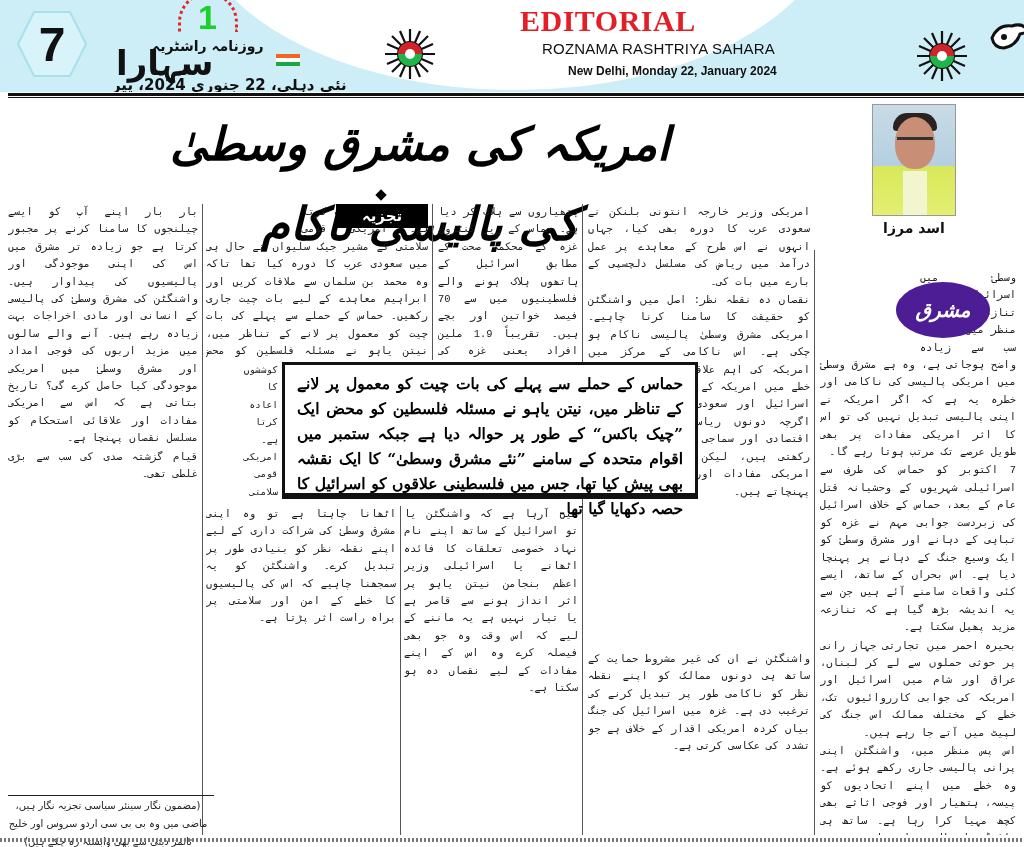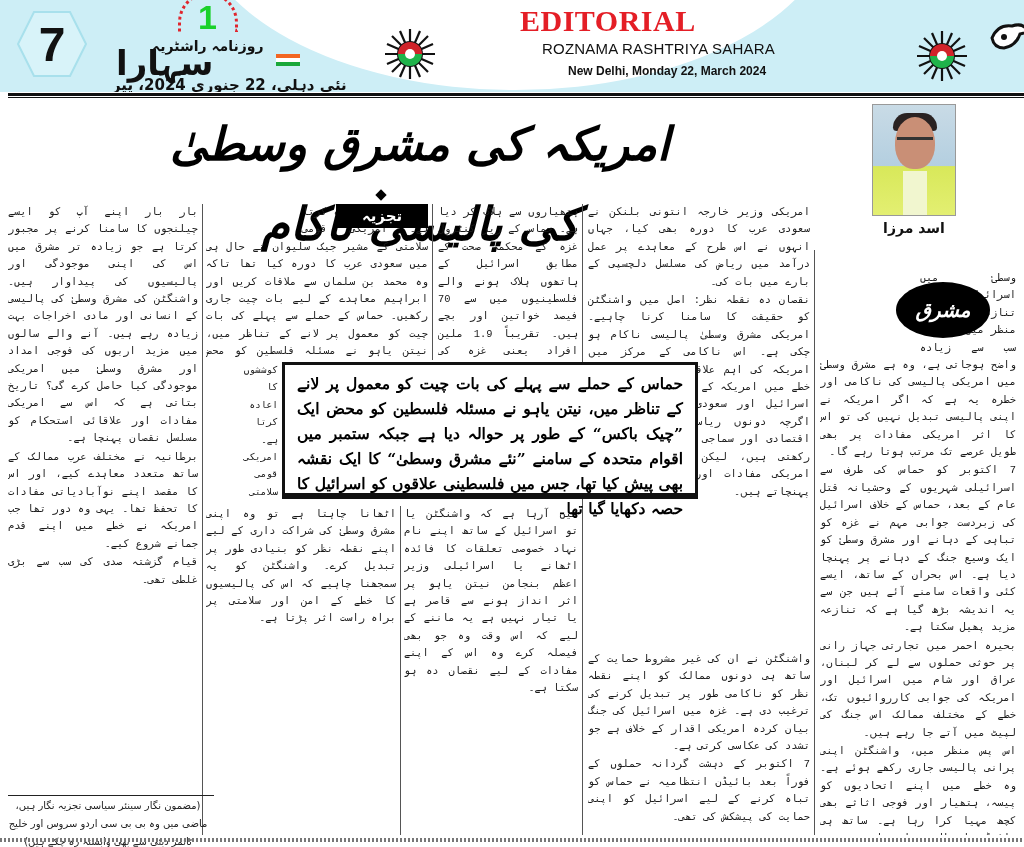--- a/index.html
+++ b/index.html
@@ -69,21 +69,21 @@
   .tag-box { position: absolute; left: 336px; top: 204px; width: 92px; height: 24px; background: #000;
     color: #fff; font-size: 15px; font-weight: bold; text-align: center; line-height: 24px; direction: rtl; }
   .tag-diamond { position: absolute; left: 377px; top: 191px; width: 8px; height: 8px; background: #000;
     transform: rotate(45deg); }
 
   .pull-quote { position: absolute; left: 282px; top: 362px; width: 416px; height: 134px;
     border: 3px solid #111; background: #fff; padding: 6px 12px; direction: rtl; text-align: justify;
     font-size: 15.5px; line-height: 25px; font-weight: bold; color: #000; font-family: "DejaVu Serif", serif; }
   .pull-quote::after { content: ""; position: absolute; left: -3px; right: -3px; bottom: -6px; height: 3px; background: #111; }
 
-  .label-oval { position: absolute; left: 896px; top: 282px; width: 94px; height: 56px; background: #000000;
+  .label-oval { position: absolute; left: 896px; top: 282px; width: 94px; height: 56px; background: #4c1d95;
     border-radius: 50%; color: #fff; text-align: center; line-height: 56px; font-size: 20px; font-weight: bold;
     direction: rtl; font-family: "DejaVu Serif", serif; font-style: italic; }
 
   .footer-note { position: absolute; left: 8px; top: 797px; width: 200px; direction: rtl; font-size: 10px;
     line-height: 18px; text-align: center; color: #222; }
   .footer-rule { position: absolute; left: 8px; top: 795px; width: 206px; height: 1px; background: #222; }
   .bottom-border { position: absolute; left: 0; top: 838px; width: 1024px; height: 4px;
     background: repeating-linear-gradient(90deg, #777 0 2px, transparent 2px 4px); }
 </style>
 </head>
@@ -126,21 +126,21 @@
       </g>
       <circle r="13" fill="#111"></circle>
       <path d="M-12,0 A12,12 0 0 1 12,0 Z" fill="#d1232a"></path>
       <path d="M-12,0 A12,12 0 0 0 12,0 Z" fill="#1fb34a"></path>
       <circle r="5" fill="#ffffff"></circle>
     </svg>
   </div>
 
   <div class="editorial">EDITORIAL</div>
   <div class="paper-name">ROZNAMA RASHTRIYA SAHARA</div>
-  <div class="dateline">New Delhi, Monday 22, March 2024</div>
+  <div class="dateline">New Delhi, Monday 22, January 2024</div>
 
   <div class="emblem em-right">
     <svg viewBox="-26 -26 52 52">
       <g stroke="#111" stroke-width="2.2">
         <line x1="0" y1="-25" x2="0" y2="25"></line>
           <line x1="-25" y1="0" x2="25" y2="0"></line>
         <line x1="-18" y1="-18" x2="18" y2="18"></line>
           <line x1="-18" y1="18" x2="18" y2="-18"></line>
         <line x1="-10" y1="-23" x2="10" y2="23"></line>
           <line x1="-23" y1="-10" x2="23" y2="10"></line>
@@ -181,21 +181,20 @@
   <p>بحیرہ احمر میں تجارتی جہاز رانی پر حوثی حملوں سے لے کر لبنان، عراق اور شام میں اسرائیل اور امریکہ کی جوابی کارروائیوں تک، خطے کے مختلف ممالک اس جنگ کی لپیٹ میں آتے جا رہے ہیں۔</p>
   <p>اس پس منظر میں، واشنگٹن اپنی پرانی پالیسی جاری رکھے ہوئے ہے۔ وہ خطے میں اپنے اتحادیوں کو پیسہ، ہتھیار اور فوجی اثاثے بھی کچھ مہیا کرا رہا ہے۔ ساتھ ہی بائیڈن انتظامیہ اس بات پر بضد ہے کہ دونوں ممالک کو امریکی سلامتی کی ضمانتوں پر مرکوز اسرائیل-سعودی تعلقات معمول کے معاہدے پر عمل کرکے مشرق وسطیٰ میں دیرپا امن اور خوشحالی کے حصول کی کلید ہے۔ گزشتہ ہفتے</p>
 </div>
 <div class="label-oval">مشرق</div>
 <div class="col-rule" style="left:814px; top:250px; height:585px;"></div>
 
 <div class="col" style="left:588px; top:204px; width:222px; height:631px;">
   <p>امریکی وزیر خارجہ انتونی بلنکن نے سعودی عرب کا دورہ بھی کیا، جہاں انہوں نے اس طرح کے معاہدے پر عمل درآمد میں ریاض کی مسلسل دلچسپی کے بارے میں بات کی۔</p>
   <p style="margin-bottom:150px;">نقصان دہ نقطہ نظر: اصل میں واشنگٹن کو حقیقت کا سامنا کرنا چاہیے۔ امریکی مشرق وسطیٰ پالیسی ناکام ہو چکی ہے۔ اس ناکامی کے مرکز میں امریکہ کی اہم علاقائی شراکتیں ہیں۔ خطے میں امریکہ کے دو اہم شراکت دار، اسرائیل اور سعودی عرب موجود ہیں۔ اگرچہ دونوں ریاستیں کافی سیاسی، اقتصادی اور سماجی اختلافات کو برقرار رکھتی ہیں، لیکن وہ دونوں مسلسل امریکی مفادات اور اقدار کو نقصان پہنچاتے ہیں۔</p>
   <p>واشنگٹن نے ان کی غیر مشروط حمایت کے ساتھ ہی دونوں ممالک کو اپنے نقطہ نظر کو ناکامی طور پر تبدیل کرنے کی ترغیب دی ہے۔ غزہ میں اسرائیل کی جنگ بیان کردہ امریکی اقدار کے خلاف ہے جو تشدد کی عکاسی کرتی ہے۔</p>
-  <p>7 اکتوبر کے دہشت گردانہ حملوں کے فوراً بعد بائیڈن انتظامیہ نے حماس کو تباہ کرنے کے لیے اسرائیل کو اپنی حمایت کی پیشکش کی تھی۔</p>
 </div>
 <div class="col-rule" style="left:582px; top:204px; height:631px;"></div>
 
 <div class="col" style="left:438px; top:204px; width:140px; height:156px;">
   <p>ہتھیاروں سے ہلاک کر دیا ہے۔ حماس کے زیر کنٹرول غزہ کے محکمہ صحت کے مطابق اسرائیل کے ہاتھوں ہلاک ہونے والے فلسطینیوں میں سے 70 فیصد خواتین اور بچے ہیں۔ تقریباً 1.9 ملین افراد یعنی غزہ کی آبادی کے 90 فیصد سے زیادہ افراد جنگ کی وجہ سے بے گھر ہو چکے ہیں اور غزہ کے کل ہاؤسنگ اسٹاک کا 45 فیصد تباہ ہو چکا ہے۔</p>
 </div>
 <div class="col" style="left:404px; top:506px; width:174px; height:329px;">
   <p>میں آرہا ہے کہ واشنگٹن یا تو اسرائیل کے ساتھ اپنے نام نہاد خصوصی تعلقات کا فائدہ اٹھانے یا اسرائیلی وزیر اعظم بنجامن نیتن یاہو پر اثر انداز ہونے سے قاصر ہے یا تیار نہیں ہے یہ ماننے کے لیے کہ اس وقت وہ جو بھی فیصلہ کرے وہ اس کے اپنے مفادات کے لیے نقصان دہ ہو سکتا ہے۔</p>
 </div>
 <div class="col-rule" style="left:432px; top:204px; height:156px;"></div>
@@ -210,21 +209,20 @@
 <div class="col" style="left:206px; top:506px; width:190px; height:329px;">
   <p>اٹھانا چاہتا ہے تو وہ اپنی مشرق وسطیٰ کی شراکت داری کے لیے اپنے نقطہ نظر کو بنیادی طور پر تبدیل کرے۔ واشنگٹن کو یہ سمجھنا چاہیے کہ اس کی پالیسیوں کا خطے کے امن اور سلامتی پر براہ راست اثر پڑتا ہے۔</p>
 </div>
 <div class="col-rule" style="left:400px; top:506px; height:329px;"></div>
 
 <div class="tag-diamond"></div>
 <div class="tag-box">تجزیہ</div>
 
 <div class="col" style="left:8px; top:204px; width:190px; height:588px;">
   <p>بار بار اپنے آپ کو ایسے چیلنجوں کا سامنا کرنے پر مجبور کرتا ہے جو زیادہ تر مشرق میں اس کی اپنی موجودگی اور پالیسیوں کی پیداوار ہیں۔ واشنگٹن کی مشرق وسطیٰ کی پالیسی کے انسانی اور مادی اخراجات بہت زیادہ رہے ہیں۔ آنے والے سالوں میں مزید اربوں کی فوجی امداد اور مشرق وسطیٰ میں امریکی موجودگی کیا حاصل کرے گی؟ تاریخ بتاتی ہے کہ اس سے امریکی مفادات اور علاقائی استحکام کو مسلسل نقصان پہنچا ہے۔</p>
-  <p>برطانیہ نے مختلف عرب ممالک کے ساتھ متعدد معاہدے کیے، اور اس کا مقصد اپنے نوآبادیاتی مفادات کا تحفظ تھا۔ یہی وہ دور تھا جب امریکہ نے خطے میں اپنے قدم جمانے شروع کیے۔</p>
   <p>قیام گزشتہ صدی کی سب سے بڑی غلطی تھی۔</p>
 </div>
 <div class="col-rule" style="left:202px; top:204px; height:631px;"></div>
 
 <div class="footer-rule"></div>
 <div class="footer-note">(مضمون نگار سینئر سیاسی تجزیہ نگار ہیں، ماضی میں وہ بی بی سی اردو سروس اور خلیج ٹائمز دبئی سے بھی وابستہ رہ چکے ہیں)</div>
 
 <div class="pull-quote">حماس کے حملے سے پہلے کی بات چیت کو معمول پر لانے کے تناظر میں، نیتن یاہو نے مسئلہ فلسطین کو محض ایک ”چیک باکس“ کے طور پر حوالہ دیا ہے جبکہ ستمبر میں اقوام متحدہ کے سامنے ”نئے مشرق وسطیٰ“ کا ایک نقشہ بھی پیش کیا تھا، جس میں فلسطینی علاقوں کو اسرائیل کا حصہ دکھایا گیا تھا۔</div>
 
 <div class="bottom-border"></div>

